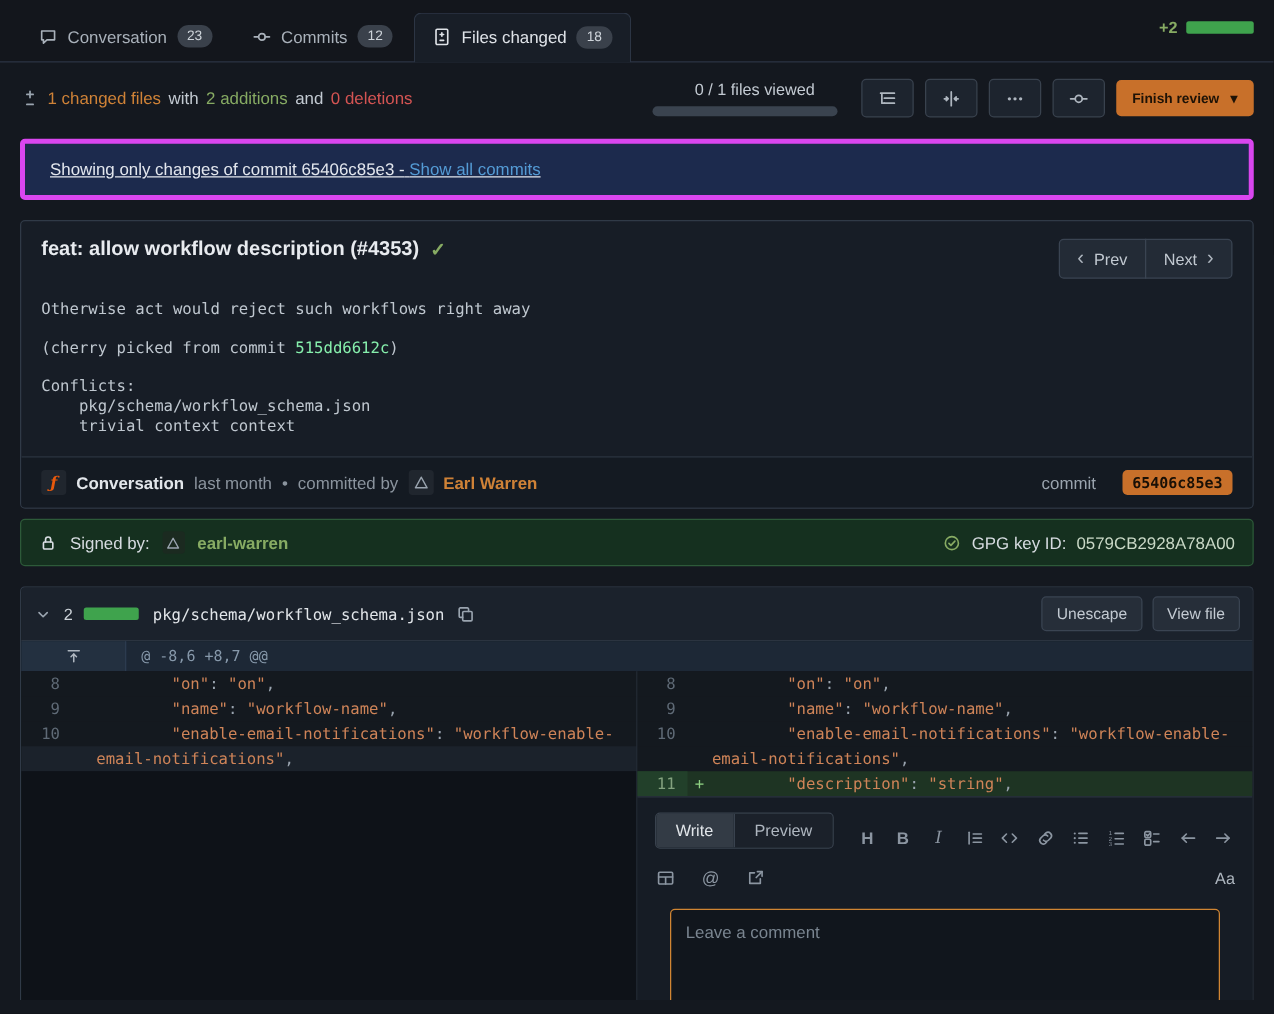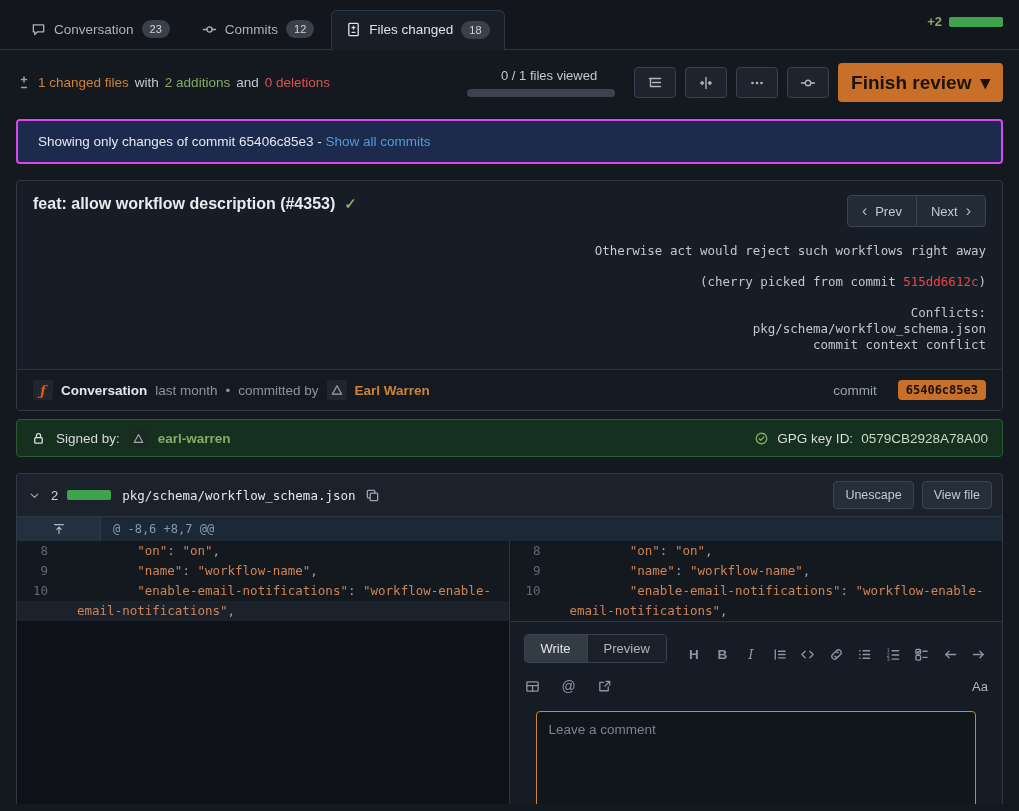--- a/index.html
+++ b/index.html
@@ -20,40 +20,40 @@
   .stats-row { display:flex; align-items:center; padding:13px 16px 10px; }
   .stats-left { display:flex; align-items:center; gap:6px; font-size:13.5px; color:#c3cad2; }
   .stats-left svg { width:16px; height:16px; color:#9aa4af; }
   .t-orange { color:#cf8237; } .t-green { color:#87ab63; } .t-red { color:#d45453; }
   .stats-right { margin-left:auto; display:flex; align-items:center; gap:9px; }
   .viewed { display:flex; flex-direction:column; align-items:center; gap:6px; margin-right:10px; }
   .viewed-label { font-size:13px; color:#c3cad2;margin-left:16px; }
   .viewed-bar { width:148px; height:8px; background:#3a434f; border-radius:4px; }
   .icon-btn { width:42px; height:31px; background:#1d242e; border:1px solid #39424e; border-radius:4px; display:grid; place-items:center; color:#aeb6bf; cursor:pointer; }
   .icon-btn svg { width:16px; height:16px; }
-  .finish-btn { background:#c8702a; color:#1d1206; font-weight:700; font-size:19px; padding:8px 13px; border-radius:4px; display:flex; align-items:center; gap:9px; border:none; cursor:pointer; }
-
-  
-  .banner { margin:7px 16px 16px; background:#1c2a4d; border:2px solid #d946ef; border-radius:4px; padding:13px 20px; font-size:13.5px; color:#e3e7ee; }
+  .finish-btn { background:#c8702a; color:#1d1206; font-weight:700; font-size:11px; padding:8px 13px; border-radius:4px; display:flex; align-items:center; gap:9px; border:none; cursor:pointer; }
+
+  
+  .banner { margin:7px 16px 16px; background:#1c2a4d; border:4px solid #d946ef; border-radius:4px; padding:13px 20px; font-size:13.5px; color:#e3e7ee;text-decoration:underline; }
   .banner .link { color:#549bd5; text-decoration:none; cursor:pointer; }
 
   
   .commit-box { margin:0 16px 8px; border:1px solid #303a47; border-radius:4px; background:#171d26; overflow:hidden; }
   .commit-head { display:flex; align-items:flex-start; padding:14px 16px 4px; }
   .commit-title { font-size:16px; font-weight:600; color:#e8ebef; display:flex; gap:9px; align-items:center; }
   .check { color:#87ab63; font-size:15px; font-weight:700; }
   .pager { margin-left:auto; display:flex; }
   .pager-btn { background:#232b36; border:1px solid #3a4452; color:#c2c9d1; font-size:13px; padding:7px 14px; display:flex; align-items:center; gap:8px; cursor:pointer; }
   .pager-btn.prev { border-radius:4px 0 0 4px; }
   .pager-btn.next { border-radius:0 4px 4px 0; margin-left:-1px; }
   .chev { font-size:16px; line-height:1; color:#aeb6bf; }
   .commit-body { padding:12px 16px 16px; font-family:"DejaVu Sans Mono",monospace; font-size:12.5px; color:#bfc7cf; }
-  .commit-body .line { white-space:pre; line-height:16px;text-align:right; }
+  .commit-body .line { white-space:pre; line-height:16px; }
   .commit-body .spacer { height:15px; }
-  .hash-link { color:#ef4444; cursor:pointer; }
+  .hash-link { color:#86efac; cursor:pointer; }
   .commit-foot { display:flex; align-items:center; gap:8px; padding:10px 16px; background:#141a22; border-top:1px solid #2b3440; font-size:13.5px; color:#8b949e; }
   .avatar { width:20px; height:20px; border-radius:3px; background:#20262e; display:grid; place-items:center; flex:none; }
   .avatar .fmark { color:#e8590c; font-weight:700; font-size:13px; font-family:"DejaVu Serif",serif; font-style:italic; }
   .avatar svg { width:14px; height:14px; }
   .author-name { color:#e2e6ea; font-weight:600; }
   .committer-name { color:#cf8237; font-weight:600; cursor:pointer; }
   .commit-foot-right { margin-left:auto; display:flex; align-items:center; gap:21px; color:#9aa4ae; }
   .hash-badge { background:#c8702a; color:#191006; font-family:"DejaVu Sans Mono",monospace; font-size:12px; padding:3px 8px; border-radius:4px; font-weight:600; cursor:pointer; }
 
   
@@ -221,21 +221,21 @@
         </div>
       </div>
     </div>
     <div class="commit-body">
       <div class="line">Otherwise act would reject such workflows right away</div>
       <div class="spacer"></div>
       <div class="line"><span>(cherry picked from commit </span><span class="hash-link">515dd6612c</span><span>)</span></div>
       <div class="spacer"></div>
       <div class="line">Conflicts:</div>
       <div class="line">    pkg/schema/workflow_schema.json</div>
-      <div class="line">    commit context conflict</div>
+      <div class="line">    trivial context context</div>
     </div>
     <div class="commit-foot">
       <div class="avatar">
           <span class="fmark">ƒ</span>
         </div>
       <span class="author-name">Conversation</span>
       <span>last month</span>
       <span>•</span>
       <span>committed by</span>
       <div class="avatar">
@@ -340,20 +340,25 @@
             </div>
             <div class="diff-row ctx">
               <span class="lnum">10</span>
               <span class="lsign"></span>
               <span class="lcode"><span class="tok-pun">        </span><span class="tok-str">"enable-email-notifications"</span><span class="tok-pun">: </span><span class="tok-str">"workflow-enable-</span></span>
             </div>
             <div class="diff-row ctx">
               <span class="lnum"></span>
               <span class="lsign"></span>
               <span class="lcode"><span class="tok-str">email-notifications"</span><span class="tok-pun">,</span></span>
+            </div>
+            <div class="diff-row add">
+              <span class="lnum">11</span>
+              <span class="lsign">+</span>
+              <span class="lcode"><span class="tok-pun">        </span><span class="tok-str">"description"</span><span class="tok-pun">: </span><span class="tok-str">"string"</span><span class="tok-pun">,</span></span>
             </div>
           </div>
 
         <div class="comment-form">
           <div class="form-row1">
             <div class="seg">
               <span class="seg-btn active">Write</span>
               <span class="seg-btn inactive">Preview</span>
             </div>
             <div class="toolbar">

